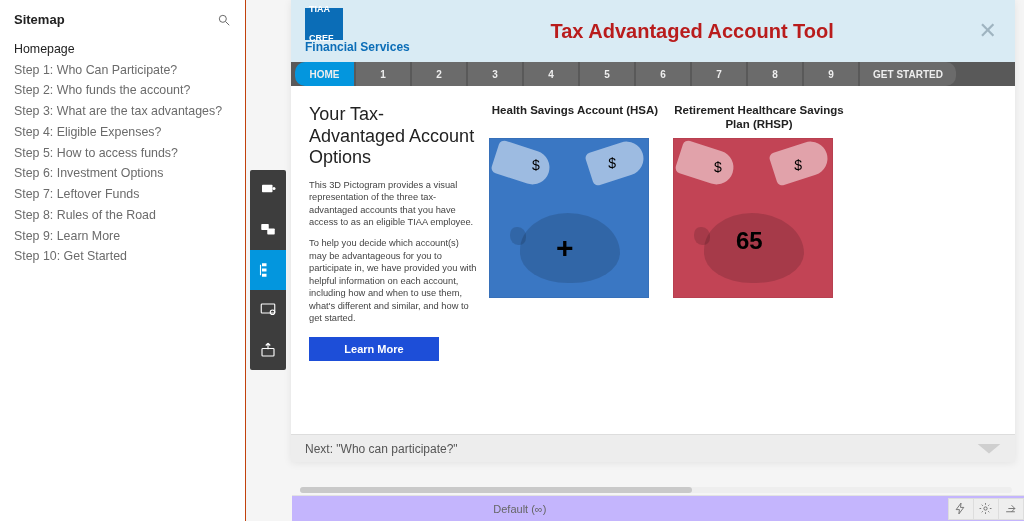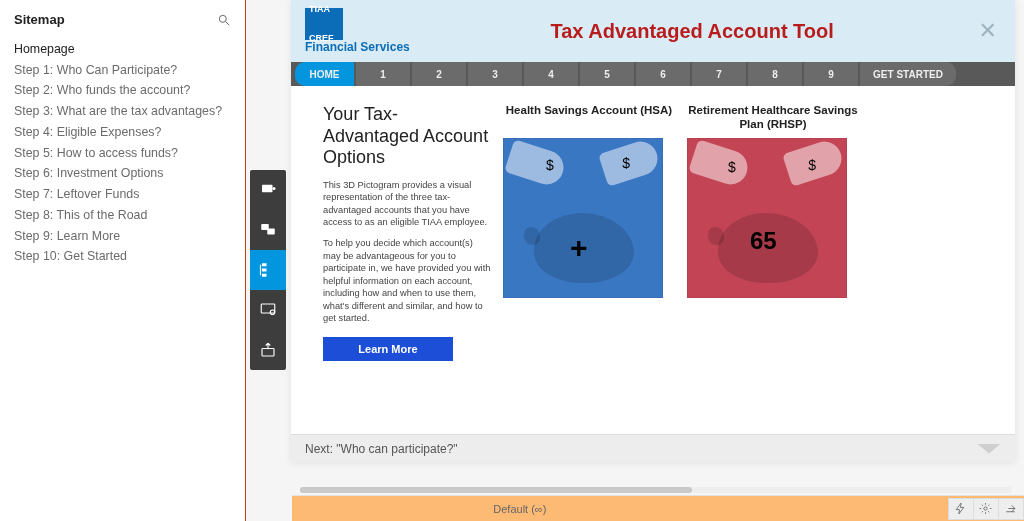--- a/index.html
+++ b/index.html
@@ -34,21 +34,21 @@
 .close-x { font-size:22px; color:#9fb4c0; cursor:pointer; padding:0 4px;}
 
 
 .navbar { background:#595959; height:24px; display:flex; align-items:center; font-size:10px; color:#eee; }
 .nseg { height:100%; display:flex; align-items:center; justify-content:center; margin-right:2px; background:#6b6b6b; cursor:pointer; font-weight:600;}
 .nseg.home { background:#0396de; width:59px; border-radius:10px 0 0 10px; margin-left:4px;}
 .nseg.num { width:54px;}
 .nseg.get { width:96px; margin-right:4px; border-radius:0 10px 10px 0;}
 
 
-.content { padding: 18px 18px 10px 32px; display:flex; gap:12px; }
+.content { padding: 18px 18px 10px 18px; display:flex; gap:12px; }
 .intro { width:168px; }
 .intro h2 { font-size:18px; font-weight:400; color:#222; line-height:1.2; margin-bottom:10px; }
 .intro p { font-size:9.3px; color:#444; line-height:1.35; margin-bottom:8px; }
 .learn-btn { margin-top:4px; width:130px; height:24px; background:#1d4ed8; color:#fff; border:none; font-size:11px; font-weight:600; cursor:pointer;}
 
 .card { width:172px; }
 .card h3 { font-size:11.5px; font-weight:700; color:#222; text-align:center; margin-bottom:6px; min-height:28px; line-height:1.2;}
 .thumb { width:160px; height:160px; position:relative; overflow:hidden; border:1px solid rgba(0,0,0,.05);}
 .thumb.blue { background:#3a77c3; }
 .thumb.yellow { background:#e2c169; }
@@ -67,21 +67,21 @@
 .bottle::before{content:""; position:absolute; left:5px; top:-8px; width:12px; height:8px; background:rgba(0,0,0,.3); border-radius:2px;}
 .glasses{position:absolute; right:12px; bottom:20px; width:90px; height:26px;}
 .glasses::before,.glasses::after{content:""; position:absolute; width:38px; height:24px; border:2px solid rgba(0,0,0,.6); border-radius:4px; top:0;}
 .glasses::before{left:0;} .glasses::after{right:0;}
 
 
 .next-bar { position:absolute; left:0; right:0; bottom:0; height:28px; background:#ededed; border-top:1px solid #ddd; display:flex; align-items:center; padding:0 14px; font-size:12px; color:#555;}
 .tri-down{ margin-left:auto; width:24px; height:10px; background:#cfcfcf; clip-path:polygon(0 0,100% 0,50% 100%);} 
 
 
-.statusbar { position:absolute; left:292px; right:0; bottom:0; height:26px; background:#fdba74; border-top:1px solid #e2e2e2; display:flex; align-items:center; font-size:11px; color:#666; }
+.statusbar { position:absolute; left:292px; right:0; bottom:0; height:26px; background:#c4b5fd; border-top:1px solid #e2e2e2; display:flex; align-items:center; font-size:11px; color:#666; }
 .statusbar .dev { margin:0 auto;}
 .statusbar .rbtns { display:flex; gap:0; margin-left:auto; }
 .statusbar .rbtn { width:26px; height:22px; display:flex; align-items:center; justify-content:center; background:#eee; border:1px solid #ddd; margin-left:-1px; cursor:pointer;}
 .statusbar svg { width:13px; height:13px; fill:none; stroke:#666; stroke-width:1.6;}
 .hscroll{ position:absolute; left:300px; right:12px; bottom:28px; height:6px; background:#eee; border-radius:3px;}
 .hscroll::before{content:""; position:absolute; left:0; top:0; height:100%; width:55%; background:#c9c9c9; border-radius:3px;}
 </style>
 </head>
 <body>
 
@@ -95,21 +95,21 @@
   </div>
   <div class="site-list">
     <div class="item active">Homepage</div>
     <div class="item">Step 1: Who Can Participate?</div>
     <div class="item">Step 2: Who funds the account?</div>
     <div class="item">Step 3: What are the tax advantages?</div>
     <div class="item">Step 4: Eligible Expenses?</div>
     <div class="item">Step 5: How to access funds?</div>
     <div class="item">Step 6: Investment Options</div>
     <div class="item">Step 7: Leftover Funds</div>
-    <div class="item">Step 8: This of the Road</div>
+    <div class="item">Step 8: Rules of the Road</div>
     <div class="item">Step 9: Learn More</div>
     <div class="item">Step 10: Get Started</div>
   </div>
 </div>
 
 <div class="toolstrip">
   <div class="tbtn">
       <svg viewBox="0 0 24 24">
         <rect x="4" y="5" width="14" height="10" rx="1" fill="#fff"></rect>
         <circle cx="20" cy="10" r="2" fill="#fff"></circle>

